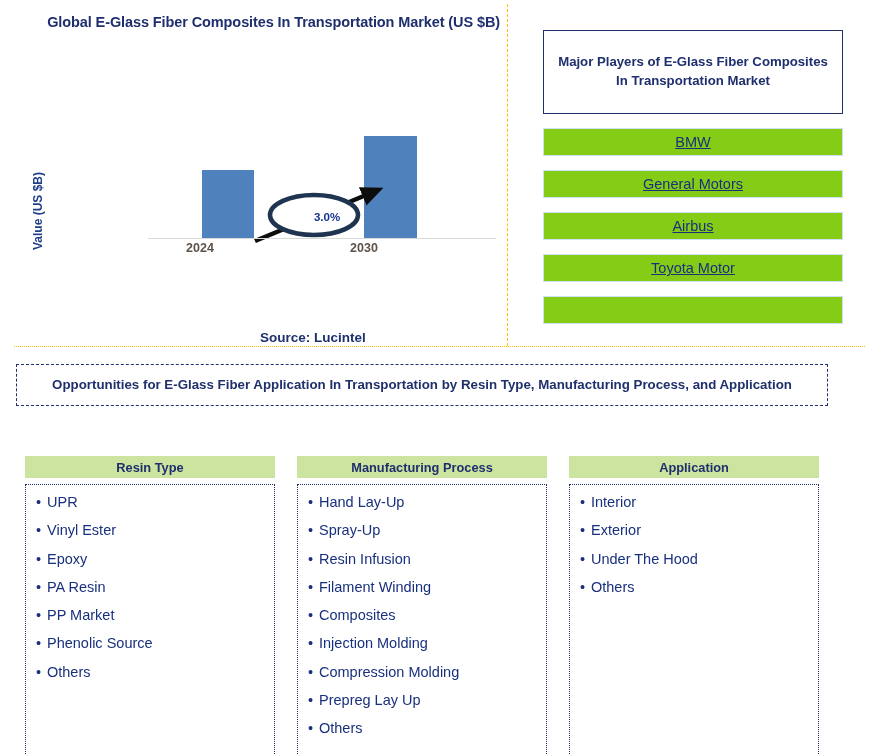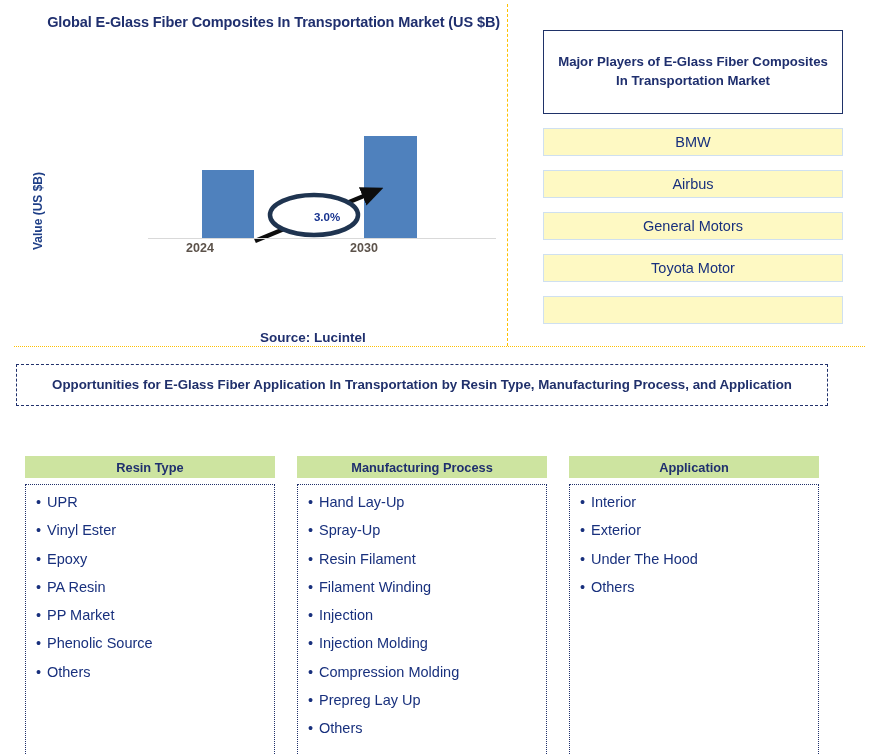--- a/index.html
+++ b/index.html
@@ -142,26 +142,27 @@
   .players-header span {
     font-size: 13.2px;
     font-weight: bold;
     color: #1f2f6e;
     line-height: 1.42;
   }
   .player-row {
     margin-top: 14px;
     height: 26px;
     border: 1px solid #cfe0f0;
-    background: #fef9c3;
+    background: #84cc16;
     display: flex;
     align-items: center;
     justify-content: center;
     font-size: 14.5px;
     color: #18307d;
+    text-decoration: underline;
   }
 
   
   .opp-header {
     position: absolute;
     left: 16px; top: 364px;
     width: 812px;
     min-height: 42px;
     border: 1px dashed #20306b;
     display: flex;
@@ -261,22 +262,22 @@
   </div>
 
   <div class="divider-v"></div>
   <div class="divider-h"></div>
 
   <div class="players">
     <div class="players-header">
       <span>Major Players of E-Glass Fiber Composites In Transportation Market</span>
     </div>
     <div class="player-row">BMW</div>
+    <div class="player-row">General Motors</div>
     <div class="player-row">Airbus</div>
-    <div class="player-row">General Motors</div>
     <div class="player-row">Toyota Motor</div>
     <div class="player-row"></div>
   </div>
 
   <div class="opp-header">
     <span>Opportunities for E-Glass Fiber Application In Transportation by Resin Type, Manufacturing Process, and Application</span>
   </div>
 
   <div class="columns">
 
@@ -320,29 +321,29 @@
         <div class="bullet-item">
           <span class="bullet-dot">•</span>
           <span>Hand Lay-Up</span>
         </div>
         <div class="bullet-item">
           <span class="bullet-dot">•</span>
           <span>Spray-Up</span>
         </div>
         <div class="bullet-item">
           <span class="bullet-dot">•</span>
-          <span>Resin Filament</span>
+          <span>Resin Infusion</span>
         </div>
         <div class="bullet-item">
           <span class="bullet-dot">•</span>
           <span>Filament Winding</span>
         </div>
         <div class="bullet-item">
           <span class="bullet-dot">•</span>
-          <span>Injection</span>
+          <span>Composites</span>
         </div>
         <div class="bullet-item">
           <span class="bullet-dot">•</span>
           <span>Injection Molding</span>
         </div>
         <div class="bullet-item">
           <span class="bullet-dot">•</span>
           <span>Compression Molding</span>
         </div>
         <div class="bullet-item">

